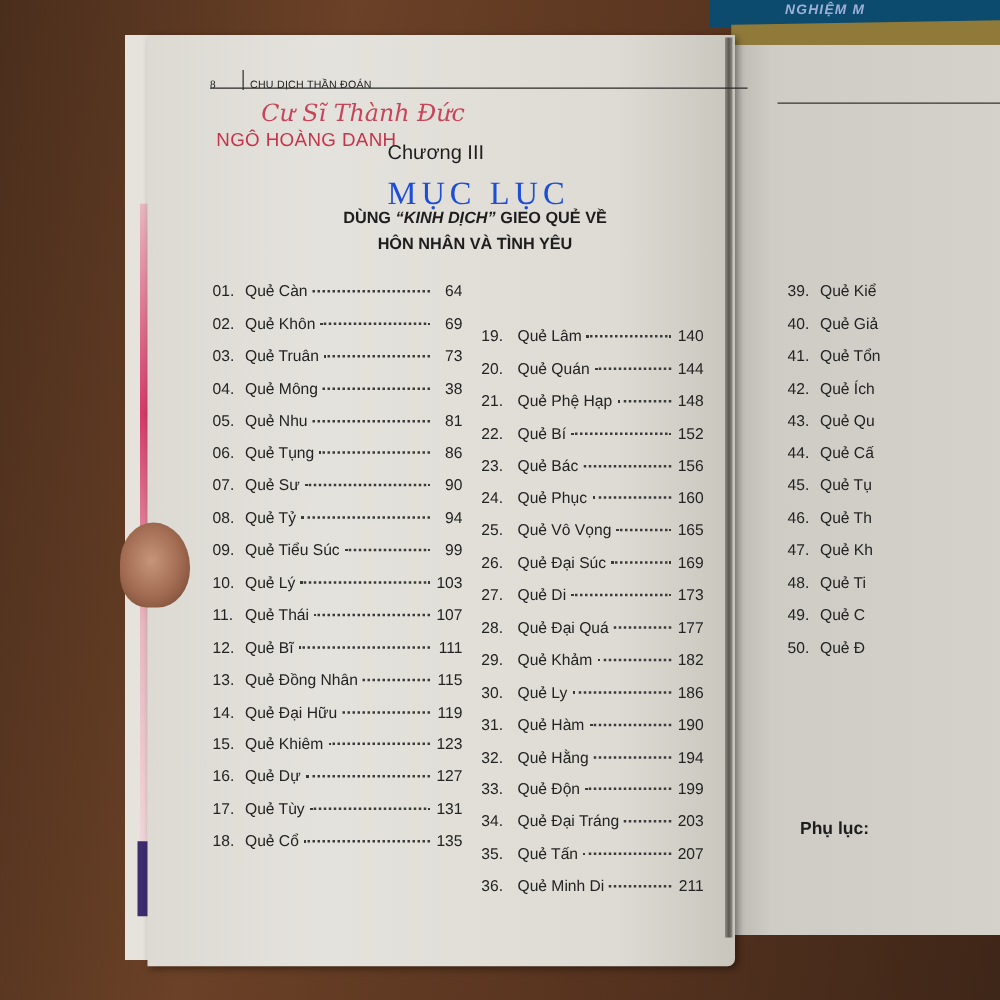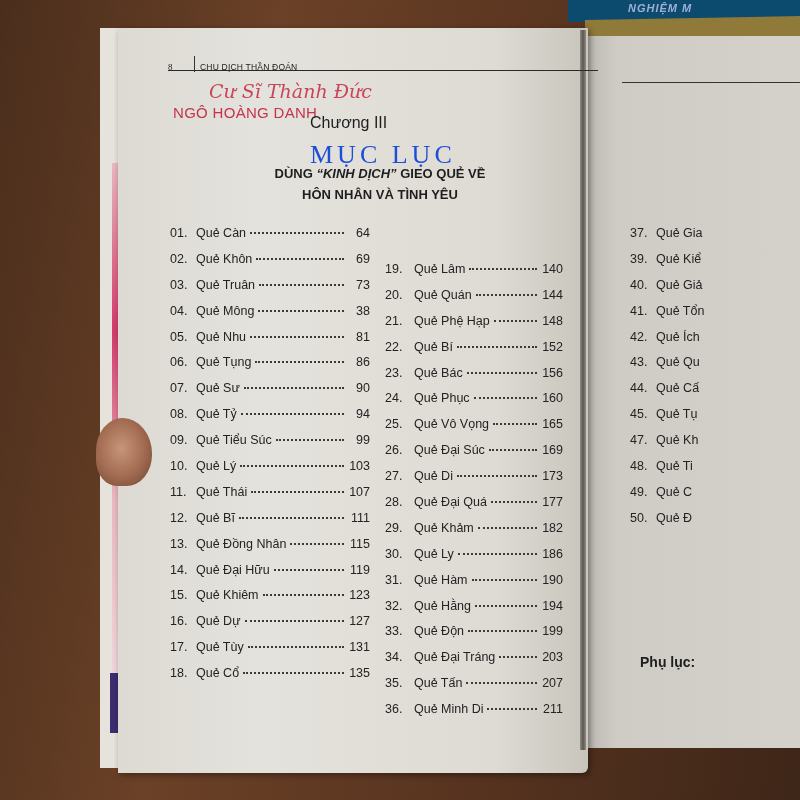--- a/index.html
+++ b/index.html
@@ -352,24 +352,20 @@
     </div>
     <div class="toc-row">
       <span class="toc-num">36.</span>
       <span class="toc-name">Quẻ Minh Di</span>
       <span class="toc-dots"></span>
       <span class="toc-page">211</span>
     </div>
   </div>
 <div class="toc-col c3" id="col3">
     <div class="toc-row">
-      <span class="toc-num">37.</span>
-      <span class="toc-name">Quẻ Gia</span>
-    </div>
-    <div class="toc-row">
       <span class="toc-num">39.</span>
       <span class="toc-name">Quẻ Kiể</span>
     </div>
     <div class="toc-row">
       <span class="toc-num">40.</span>
       <span class="toc-name">Quẻ Giả</span>
     </div>
     <div class="toc-row">
       <span class="toc-num">41.</span>
       <span class="toc-name">Quẻ Tổn</span>
@@ -384,20 +380,24 @@
     </div>
     <div class="toc-row">
       <span class="toc-num">44.</span>
       <span class="toc-name">Quẻ Cấ</span>
     </div>
     <div class="toc-row">
       <span class="toc-num">45.</span>
       <span class="toc-name">Quẻ Tụ</span>
     </div>
     <div class="toc-row">
+      <span class="toc-num">46.</span>
+      <span class="toc-name">Quẻ Th</span>
+    </div>
+    <div class="toc-row">
       <span class="toc-num">47.</span>
       <span class="toc-name">Quẻ Kh</span>
     </div>
     <div class="toc-row">
       <span class="toc-num">48.</span>
       <span class="toc-name">Quẻ Ti</span>
     </div>
     <div class="toc-row">
       <span class="toc-num">49.</span>
       <span class="toc-name">Quẻ C</span>

